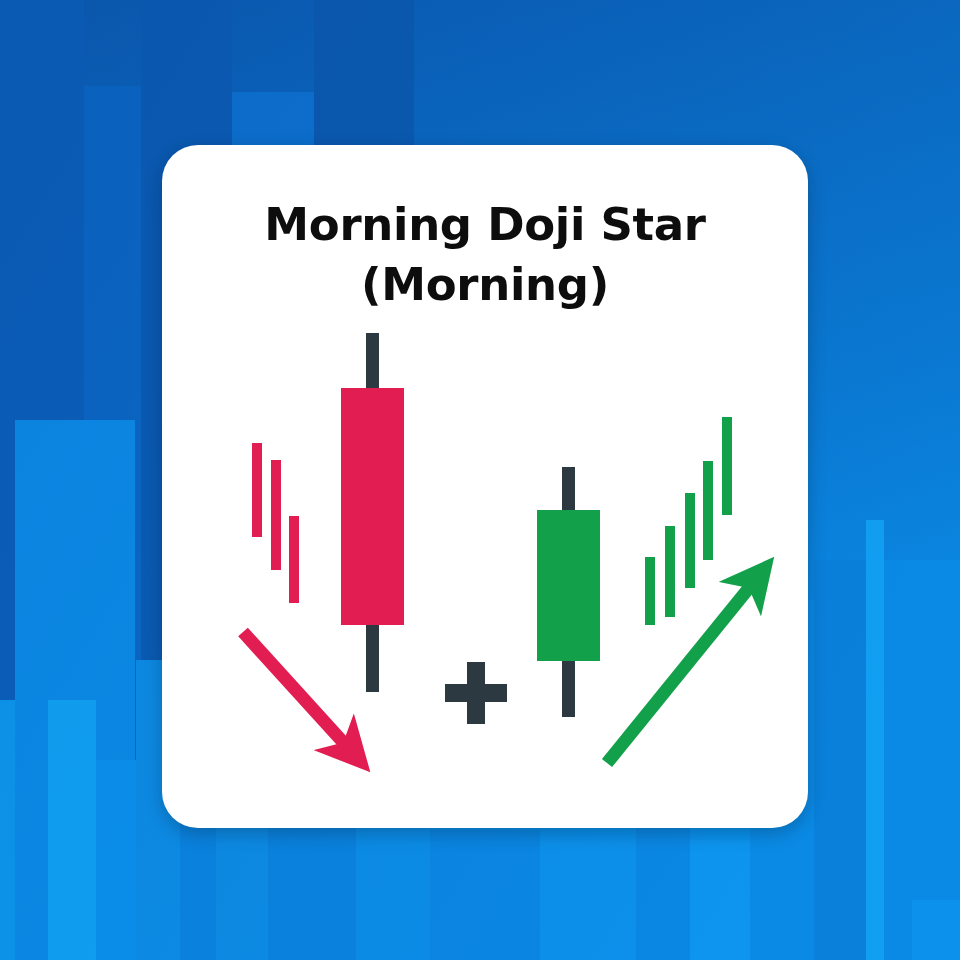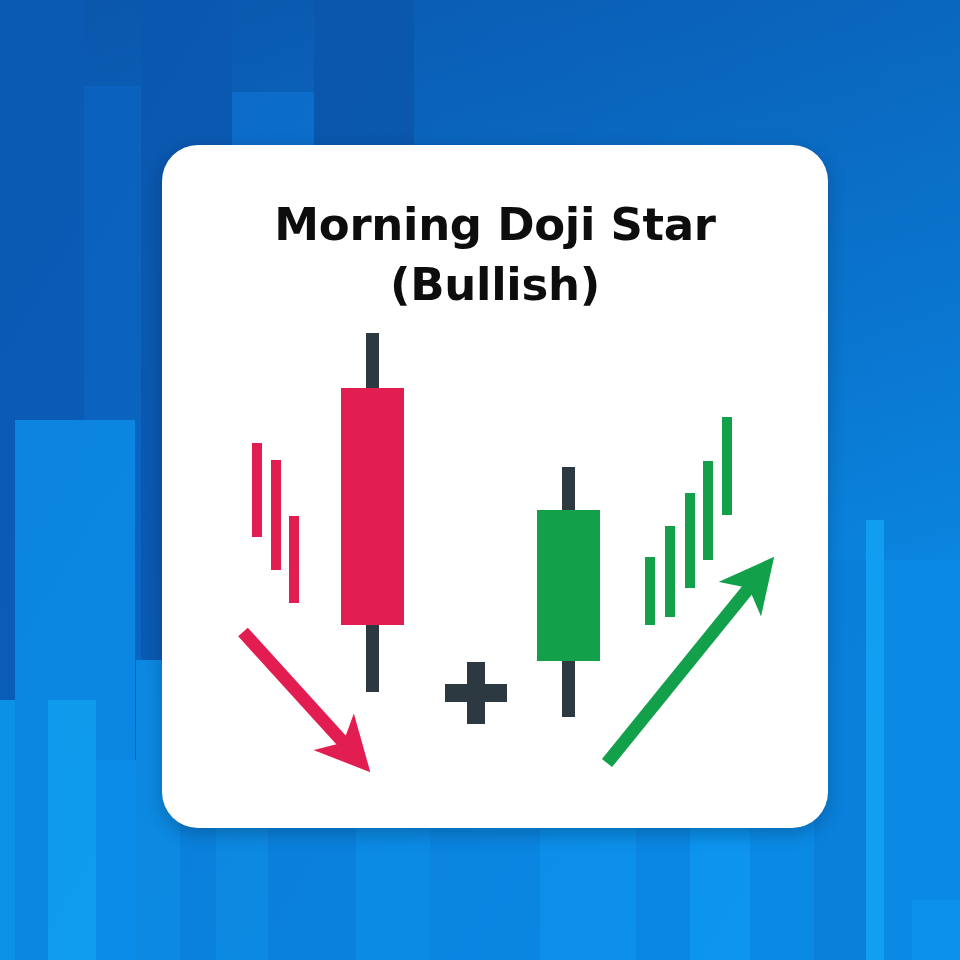--- a/index.html
+++ b/index.html
@@ -25,21 +25,20 @@
   }
   #card {
     position: absolute;
     left: 162px;
     top: 145px;
     width: 646px;
     height: 683px;
     background: #ffffff;
     border-radius: 36px;
     box-shadow: 0 6px 18px rgba(0,0,0,0.22);
-    padding-left: 20px;
   }
   #title-block {
     position: absolute;
     left: 0;
     top: 50px;
     width: 100%;
     text-align: center;
     color: #0d0d0d;
     font-weight: 700;
     font-size: 45px;
@@ -90,21 +89,21 @@
         <rect x="866" y="520" width="18" height="440" fill="#12a3f5"></rect>
         <rect x="884" y="560" width="76" height="400" fill="#0a8ae5"></rect>
         <rect x="912" y="900" width="48" height="60" fill="#0d93ed"></rect>
       </g>
     <rect x="0" y="0" width="960" height="960" fill="url(#bgGrad2)" opacity="0.18"></rect>
   </svg>
 
   <div id="card" style="background: rgb(255, 255, 255); border-radius: 36px;">
     <div id="title-block" style="color: rgb(13, 13, 13);">
       <span class="line">Morning Doji Star</span>
-      <span class="line">(Bullish)</span>
+      <span class="line">(Morning)</span>
     </div>
   </div>
 
   <svg id="fg-svg" viewBox="0 0 960 960">
     <defs>
       <marker id="arrowRed" markerWidth="4.2" markerHeight="4.2" refX="2.1" refY="2.1" orient="auto">
         <path d="M0,0 L4.2,2.1 L0,4.2 L1.1,2.1 Z" fill="#e21d52"></path>
       </marker>
       <marker id="arrowGreen" markerWidth="4.2" markerHeight="4.2" refX="2.1" refY="2.1" orient="auto">
         <path d="M0,0 L4.2,2.1 L0,4.2 L1.1,2.1 Z" fill="#13a04b"></path>

